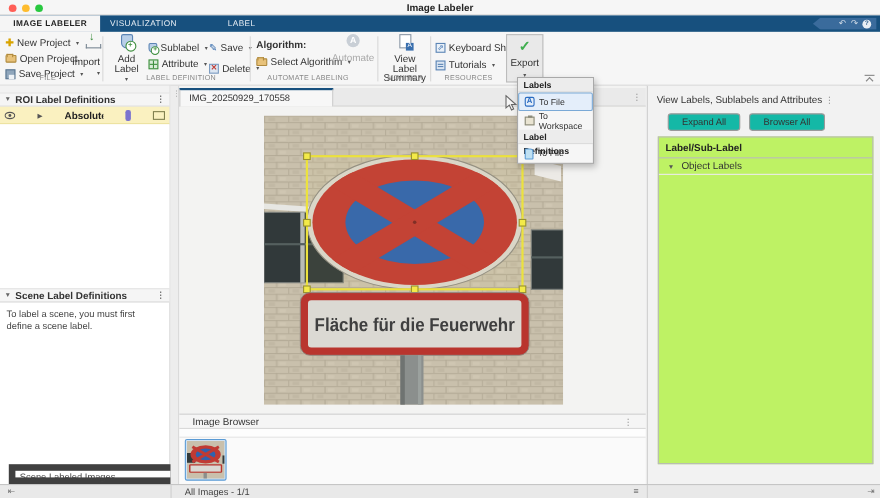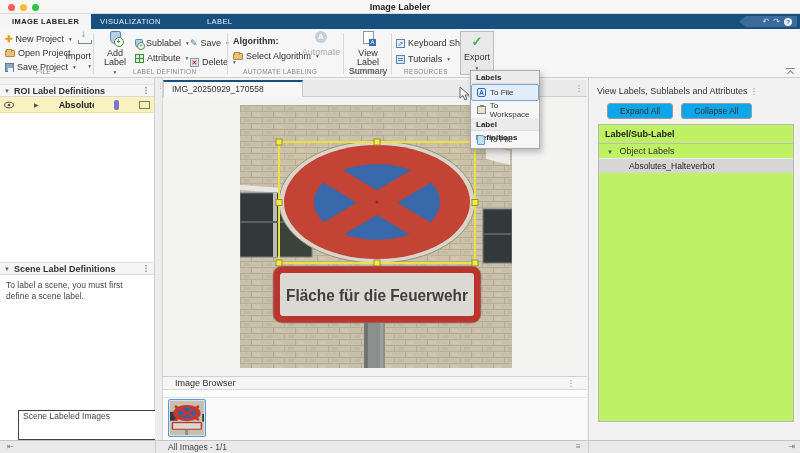--- a/index.html
+++ b/index.html
@@ -84,21 +84,21 @@
 
   
   .left { position:absolute; left:0; top:0; width:155px; height:362px; background:#fff; border-right:1px solid #cfcfcf; }
   .left .gap { height:6px; background:#f2f2f2; }
   .roi-row { height:16px; background:#faf1c0; border-bottom:1px solid #eadf9a; display:flex; align-items:center; padding:0 4px; gap:20px; }
   .roi-row .tri { color:#555; font-size:6px; }
   .roi-name { font-weight:bold; color:#222; flex:1; overflow:hidden; white-space:nowrap; }
   .swatch { width:5px; height:10px; border-radius:2px; background:#7b74cf; flex:none; }
   .rect-ic { width:11px; height:8px; border:1.5px solid #80804f; flex:none; }
   .scene-help { padding:5px 6px; color:#444; font-size:8.5px; line-height:11px; }
-  .scene-imgs { position:absolute; left:18px; bottom:0px; width:153px; height:30px; background:#fff; border:1px solid #404040; line-height:11px; padding-left:4px; color:#444; font-size:8.5px; }
+  .scene-imgs { position:absolute; left:8px; bottom:0px; width:153px; height:18px; background:#fff; border:6px solid #404040; line-height:11px; padding-left:4px; color:#444; font-size:8.5px; }
 
   
   .split { position:absolute; left:155px; top:0; width:8px; height:362px; background:#ededed; border-right:1px solid #d5d5d5; }
   .split .grab { position:absolute; top:6px; left:2px; color:#999; font-size:7px; line-height:4px; }
 
   
   .center { position:absolute; left:163px; top:0; width:424px; height:362px; background:#f3f3f2; }
   .tabstrip { position:absolute; left:0; top:2px; width:424px; height:17px; background:#eaeaea; border-bottom:1px solid #cfcfcf; }
   .doctab { position:absolute; left:0; top:0; height:17px; width:140px; background:#f7f7f7; border-top:2px solid #17507e; border-right:1px solid #c9c9c9; border-left:1px solid #c9c9c9; line-height:15px; padding-left:8px; color:#333; font-size:8.5px; }
   .tabstrip .dots { position:absolute; right:4px; top:4px; }
@@ -107,21 +107,21 @@
   .browser-h { position:absolute; left:0; top:298px; width:424px; height:14px; background:#f5f5f5; border-top:1px solid #cfcfcf; border-bottom:1px solid #d9d9d9; display:flex; align-items:center; padding:0 12px; color:#333; }
   .thumb-strip-top { position:absolute; left:0; top:312px; width:424px; height:8px; background:#fdfdfd; border-bottom:1px solid #e2e2e2; }
   .thumbs { position:absolute; left:0; top:320px; width:424px; height:42px; background:#fafafa; }
   .thumb { position:absolute; left:5px; top:1px; width:38px; height:38px; background:#cfe3f5; border:1.5px solid #5b9bd5; border-radius:2px; padding:1px; }
   .thumb svg { width:100%; height:100%; display:block; }
 
   
   .right { position:absolute; left:588px; top:0; width:176px; height:362px; background:#f2f2f2; border-left:1px solid #cfcfcf; }
   .right .hdr { display:flex; align-items:center; padding:6px 6px 0 8px; color:#333; height:20px; }
   .btnrow { display:flex; gap:8px; padding:5px 0 0 18px; }
-  .btn { height:16px; line-height:14px; padding:0 12px; background:#0ea5e9; border:1px solid #9a9a9a; border-radius:3px; color:#333; font-size:8.5px; }
+  .btn { height:16px; line-height:14px; padding:0 12px; background:#14b8a6; border:1px solid #9a9a9a; border-radius:3px; color:#333; font-size:8.5px; }
   .rtable { position:absolute; left:9px; top:46px; width:196px; height:298px; background:#bef264; border:1px solid #b9b9b9; }
   .rt-h { height:19px; line-height:18px; padding-left:6px; font-weight:bold; border-bottom:1px solid #bbb; color:#222; }
   .rt-group { height:15px; line-height:15px; padding-left:8px; border-bottom:1px solid #ececec; color:#333; }
   .rt-group .caret { font-size:6px; color:#555; margin-right:4px; }
   .rt-item { height:14px; line-height:14px; padding-left:30px; background:#d6d6d6; color:#222; font-size:8.5px; }
 
   
   .collapse-ic { position:absolute; right:5px; top:68px; width:9px; height:7px; }
   .collapse-ic::before { content:""; position:absolute; left:0; right:0; top:0; height:1px; background:#888; }
   .collapse-ic::after { content:""; position:absolute; left:2px; top:3px; width:4px; height:4px; border-left:1px solid #888; border-top:1px solid #888; transform:rotate(45deg); }
@@ -374,29 +374,28 @@
       </div>
     </div>
 
     <div class="right">
       <div class="hdr">
         <span>View Labels, Sublabels and Attributes</span>
         <span class="dots">⋮</span>
       </div>
       <div class="btnrow">
         <div class="btn">Expand All</div>
-        <div class="btn">Collapse All</div>
+        <div class="btn">Browser All</div>
       </div>
       <div class="rtable">
         <div class="rt-h">Label/Sub-Label</div>
         <div class="rt-group">
           <span class="caret">▼</span>
           <span>Object Labels</span>
         </div>
-        <div class="rt-item">Absolutes_Halteverbot</div>
       </div>
     </div>
   </div>
 
   <div class="bottombar">
     <span class="bb-ic" style="left:7px;">⇤</span>
     <div class="bb-div" style="left:155px;"></div>
     <span class="bb-text">All Images - 1/1</span>
     <span class="bb-ic" style="left:576px;">≡</span>
     <div class="bb-div" style="left:588px;"></div>

